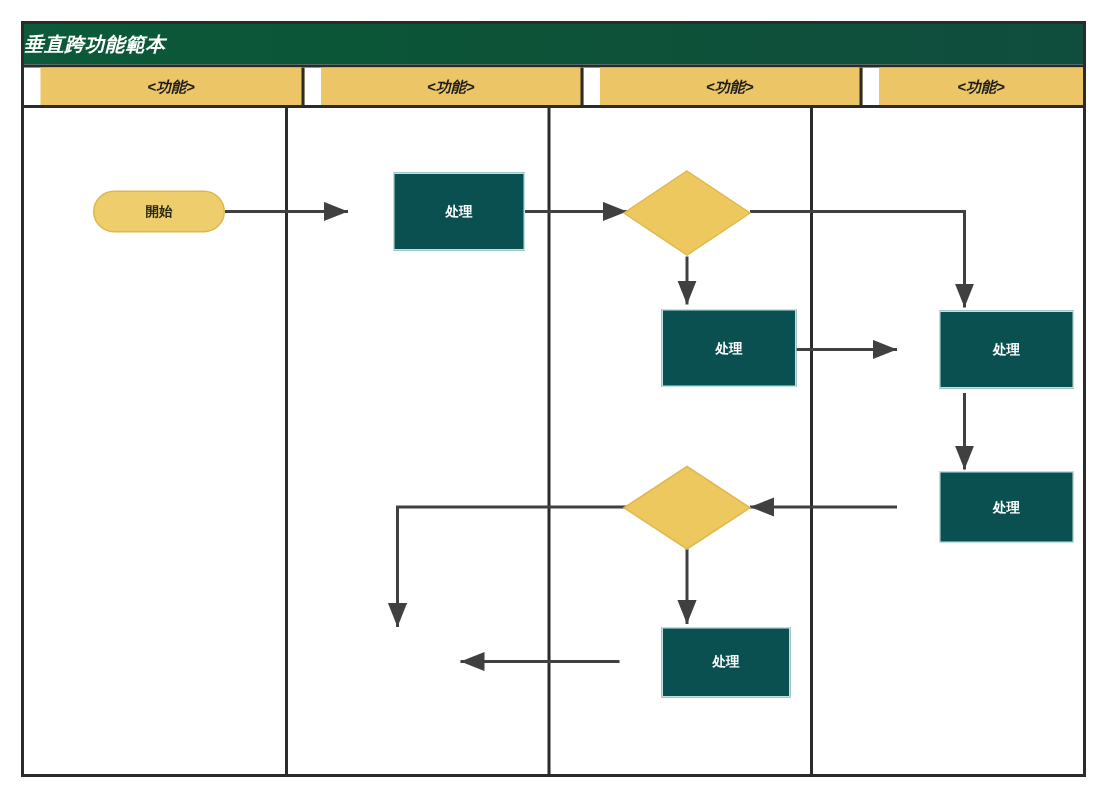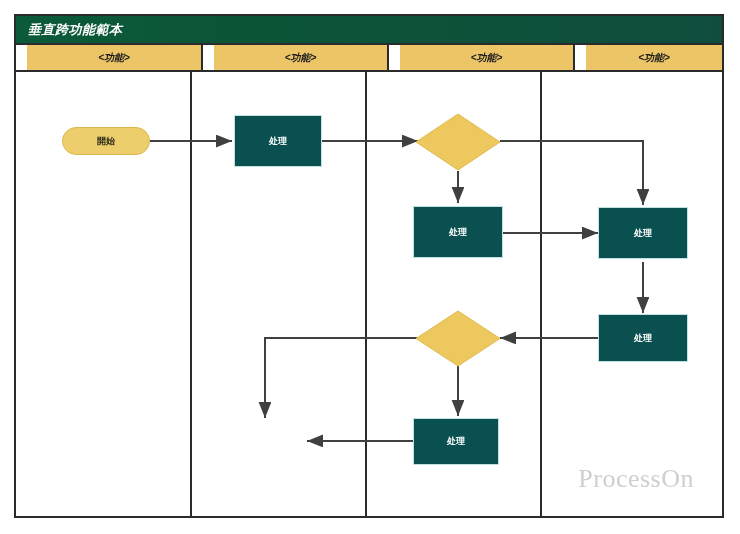--- a/index.html
+++ b/index.html
@@ -38,21 +38,20 @@
     border-bottom: 2px solid #2b2b2b;
     display: flex;
     align-items: center;
   }
   #title-text {
     color: #ffffff;
     font-size: 13px;
     font-weight: bold;
     font-style: italic;
     letter-spacing: 0.5px;
-    padding-left: 12px;
     white-space: nowrap;
   }
   
   #lane-header {
     position: absolute;
     left: 0;
     top: 29px;
     width: 100%;
     height: 27px;
     display: flex;
@@ -109,20 +108,21 @@
     align-items: center;
     justify-content: center;
     font-size: 9px;
     font-weight: bold;
     white-space: nowrap;
   }
   .node-process {
     background: #0a5050;
     border: 1px solid #bfe3e3;
     color: #ffffff;
+    margin-left: 28px;
   }
   .node-terminator {
     background: #eece6c;
     border: 1px solid #d9b94f;
     border-radius: 14px;
     color: #2a2a16;
   }
   .node-decision {
     background: transparent;
     border: none;
@@ -172,21 +172,20 @@
       </div>
     </div>
 
     <div id="lane-body">
       <div class="lane-col" style="width:176px;"></div>
       <div class="lane-col" style="width:175px;"></div>
       <div class="lane-col" style="width:175px;"></div>
       <div class="lane-col" style="flex:1;"></div>
     </div>
 
-    <div id="watermark">ProcessOn</div>
   </div>
 
   <svg id="connectors" width="740" height="534" style="position:absolute;left:0;top:0;">
     <defs>
       <marker id="arrow" markerWidth="9" markerHeight="9" refX="8" refY="3.2" orient="auto" markerUnits="strokeWidth">
         <path d="M0,0 L8,3.2 L0,6.4 z" fill="#404040"></path>
       </marker>
     </defs>
     <g stroke="#404040" stroke-width="2" fill="none" marker-end="url(#arrow)">
 

